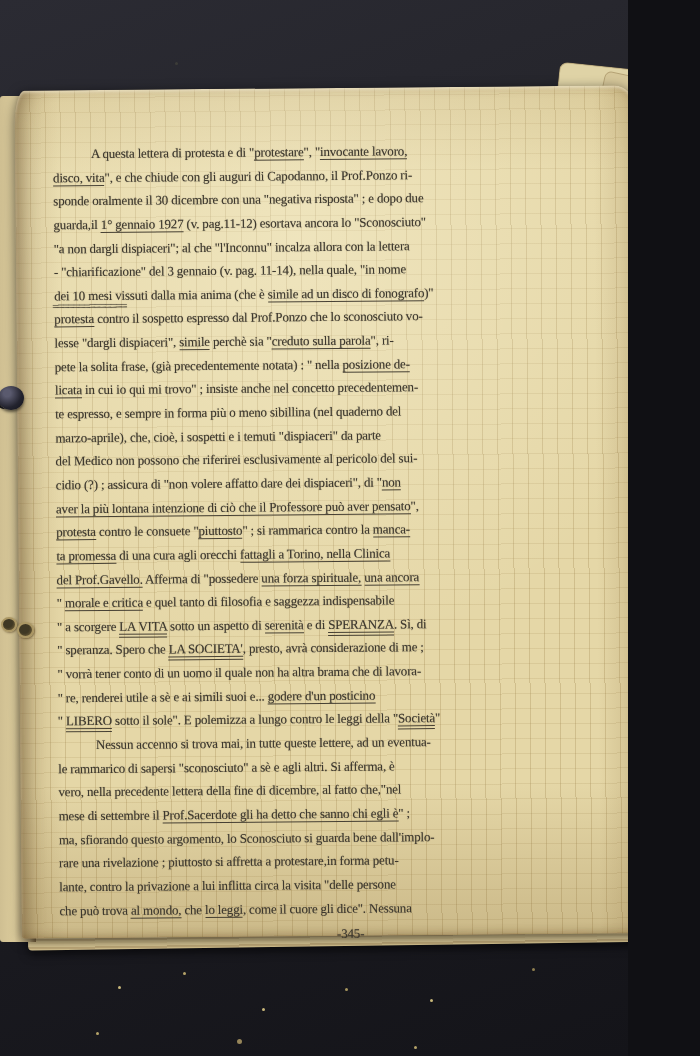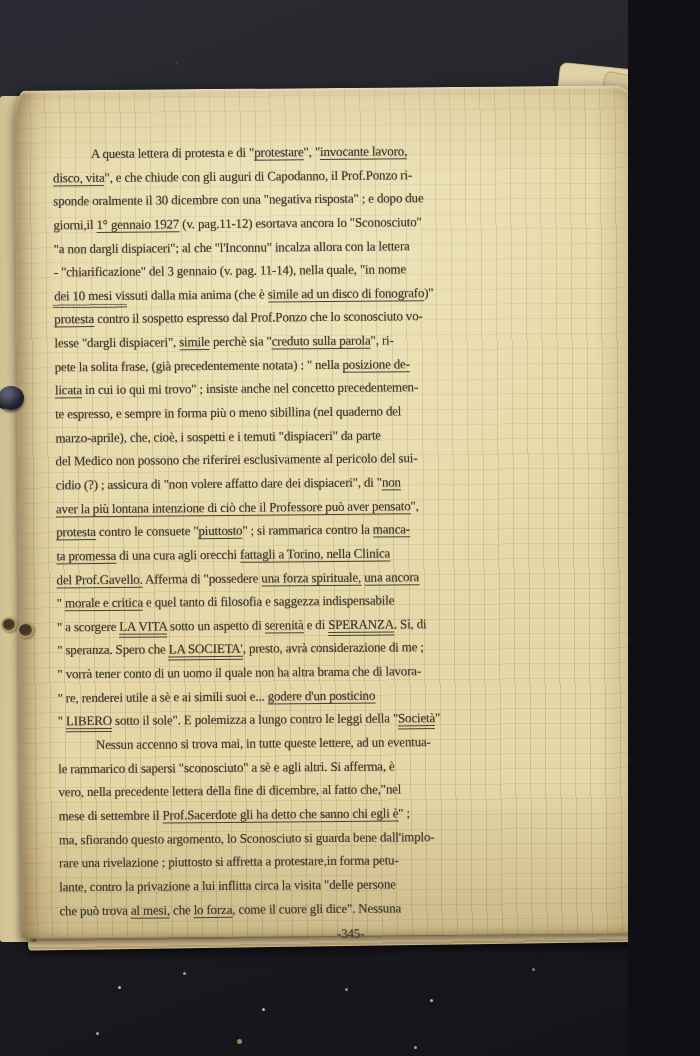--- a/index.html
+++ b/index.html
@@ -104,21 +104,21 @@
 
   <div class="bottom-stack"></div>
   <div class="prev-page"></div>
 
   <div class="main-page">
     <div class="text-block">
       <div id="text-lines">
           <div class="line indent"><span>A questa lettera di protesta e di "</span><span class="u">protestare</span><span>", "</span><span class="u">invocante lavoro,</span></div>
           <div class="line"><span class="u">disco, vita</span><span>", e che chiude con gli auguri di Capodanno, il Prof.Ponzo ri-</span></div>
           <div class="line"><span>sponde oralmente il 30 dicembre con una "negativa risposta" ; e dopo due</span></div>
-          <div class="line"><span>giorni,il </span><span class="u">1° gennaio 1927</span><span> (v. pag.11-12) esortava ancora lo "Sconosciuto"</span></div>
+          <div class="line"><span>guarda,il </span><span class="u">1° gennaio 1927</span><span> (v. pag.11-12) esortava ancora lo "Sconosciuto"</span></div>
           <div class="line"><span>"a non dargli dispiaceri"; al che "l'Inconnu" incalza allora con la lettera</span></div>
           <div class="line"><span>- "chiarificazione" del 3 gennaio (v. pag. 11-14), nella quale, "in nome</span></div>
           <div class="line"><span>dei 10 mesi vissuti dalla mia anima (che è </span><span class="u">simile ad un disco di fonografo</span><span>)"</span></div>
           <div class="line"><span class="eqrow">==============</span><span class="u">protesta</span><span> contro il sospetto espresso dal Prof.Ponzo che lo sconosciuto vo-</span></div>
           <div class="line"><span>lesse "dargli dispiaceri", </span><span class="u">simile</span><span> perchè sia "</span><span class="u">creduto sulla parola</span><span>", ri-</span></div>
           <div class="line"><span>pete la solita frase, (già precedentemente notata) : " nella </span><span class="u">posizione de-</span></div>
           <div class="line"><span class="u">licata</span><span> in cui io qui mi trovo" ; insiste anche nel concetto precedentemen-</span></div>
           <div class="line"><span>te espresso, e sempre in forma più o meno sibillina (nel quaderno del</span></div>
           <div class="line"><span>marzo-aprile), che, cioè, i sospetti e i temuti "dispiaceri" da parte</span></div>
           <div class="line"><span>del Medico non possono che riferirei esclusivamente al pericolo del sui-</span></div>
@@ -133,21 +133,21 @@
           <div class="line"><span>" vorrà tener conto di un uomo il quale non ha altra brama che di lavora-</span></div>
           <div class="line"><span>" re, renderei utile a sè e ai simili suoi e... </span><span class="u">godere d'un posticino</span></div>
           <div class="line"><span>" </span><span class="uu">LIBERO</span><span> sotto il sole". E polemizza a lungo contro le leggi della "</span><span class="uu">Società</span><span>"</span></div>
           <div class="line indent"><span>Nessun accenno si trova mai, in tutte queste lettere, ad un eventua-</span></div>
           <div class="line"><span>le rammarico di sapersi "sconosciuto" a sè e agli altri. Si afferma, è</span></div>
           <div class="line"><span>vero, nella precedente lettera della fine di dicembre, al fatto che,"nel</span></div>
           <div class="line"><span>mese di settembre il </span><span class="u">Prof.Sacerdote gli ha detto che sanno chi egli è</span><span>" ;</span></div>
           <div class="line"><span>ma, sfiorando questo argomento, lo Sconosciuto si guarda bene dall'implo-</span></div>
           <div class="line"><span>rare una rivelazione ; piuttosto si affretta a protestare,in forma petu-</span></div>
           <div class="line"><span>lante, contro la privazione a lui inflitta circa la visita "delle persone</span></div>
-          <div class="line"><span>che può trova </span><span class="u">al mesi,</span><span> che </span><span class="u">lo forza</span><span>, come il cuore gli dice". Nessuna</span></div>
+          <div class="line"><span>che può trova </span><span class="u">al mondo,</span><span> che </span><span class="u">lo leggi</span><span>, come il cuore gli dice". Nessuna</span></div>
         </div>
       <div class="page-number">-345-</div>
     </div>
   </div>
 
   <div class="screw"></div>
   <div class="hole hole1"></div>
   <div class="hole hole2"></div>
 </div>
 

